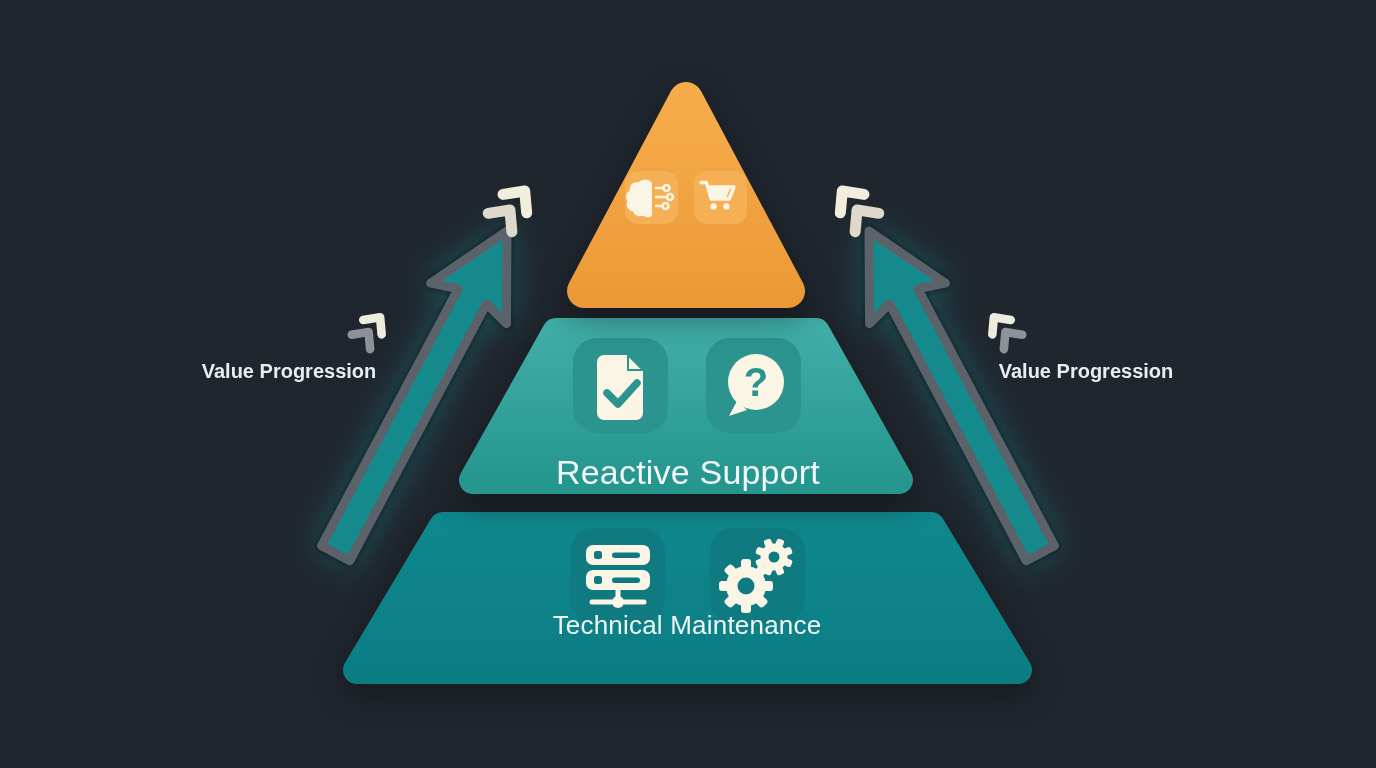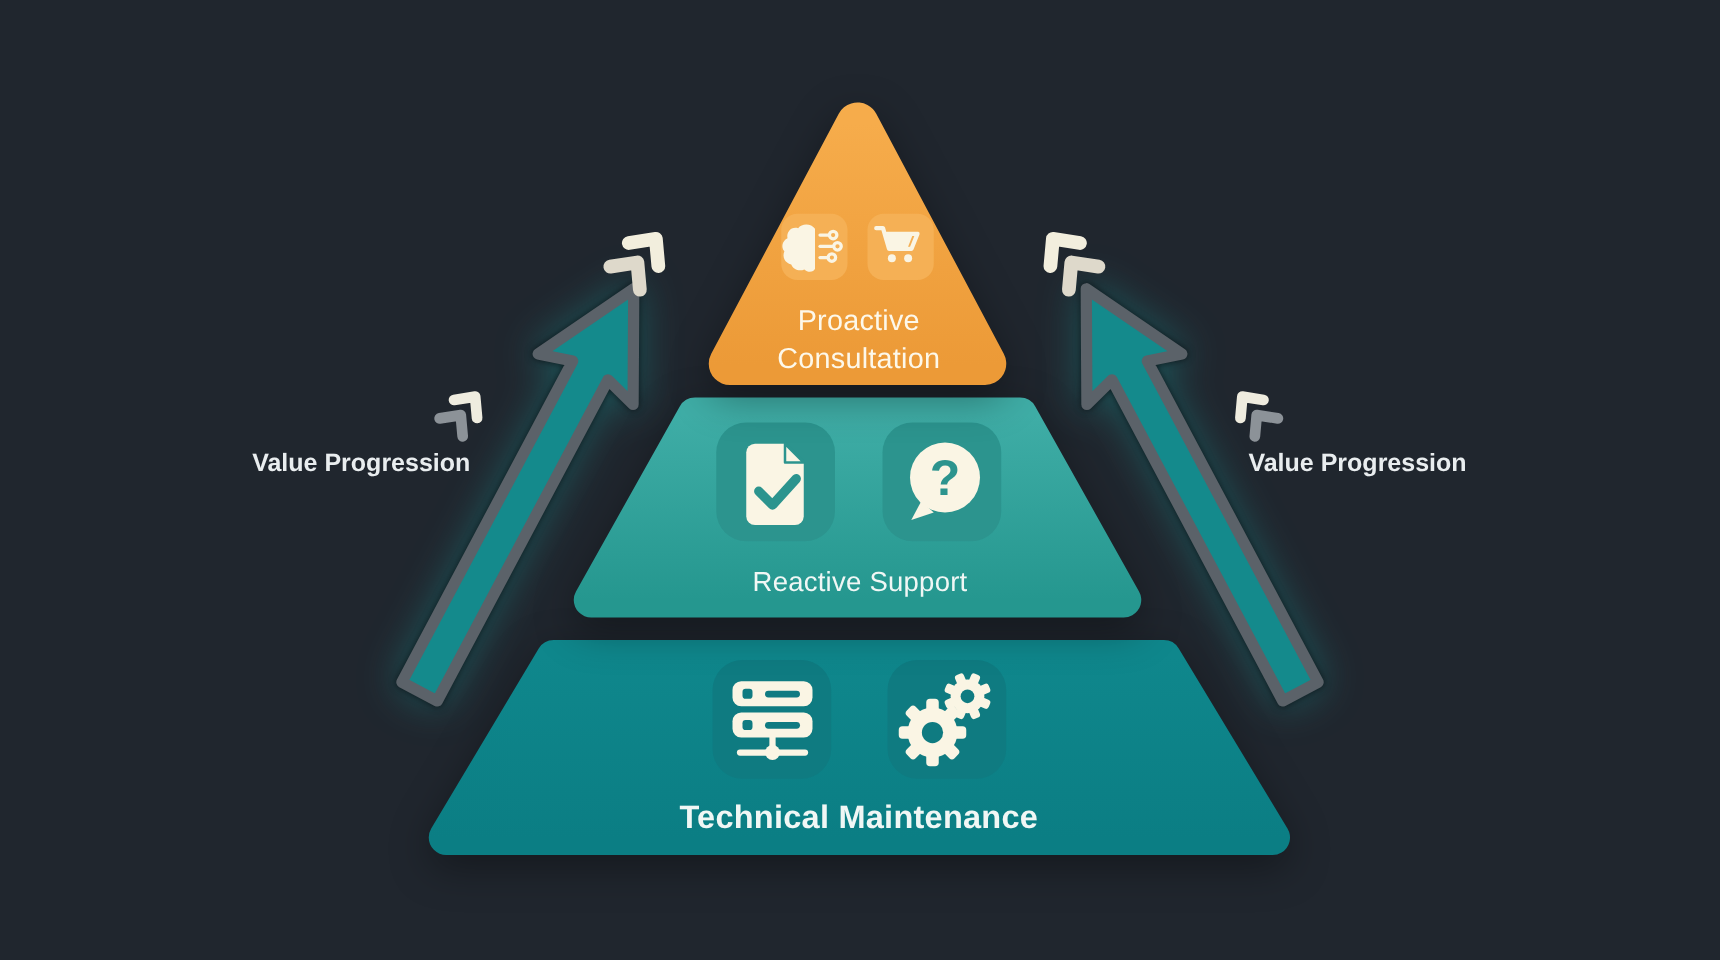--- a/index.html
+++ b/index.html
@@ -17,22 +17,22 @@
   .chev{fill:none;stroke-linecap:round;stroke-linejoin:round;}
   .label{
     position:absolute;
     text-align:center;
     transform:translateX(-50%);
     color:#f2f6f4;
     white-space:nowrap;
     letter-spacing:0.2px;
   }
   .tier-label-top{top:241px;left:687px;font-size:23px;line-height:30px;font-weight:500;color:#fdf8ea;}
-  .tier-label-mid{top:453px;left:688px;font-size:22px;font-weight:500;color:#f0f7f5;}
-  .tier-label-bot{top:638px;left:687px;font-size:26px;font-weight:700;color:#f0f7f5;}
+  .tier-label-mid{top:453px;left:688px;font-size:34px;font-weight:500;color:#f0f7f5;}
+  .tier-label-bot{top:610px;left:687px;font-size:26px;font-weight:400;color:#f0f7f5;}
   .value-label{
     position:absolute;top:356px;width:200px;
     font-size:20px;line-height:30px;font-weight:600;
     color:#e9edef;text-align:center;white-space:normal;
   }
   .value-left{left:189px;}
   .value-right{left:986px;}
 </style>
 </head>
 <body>
@@ -172,23 +172,19 @@
   <g transform="translate(371,329) rotate(38) scale(0.78)">
     <path class="chev" d="M -15 -3 L 0 -19 L 15 -3" stroke="#efecdf" stroke-width="11"></path>
     <path class="chev" d="M -15 21 L 0 5 L 15 21" stroke="#8c9298" stroke-width="11"></path>
   </g>
   <g transform="translate(1003,329) rotate(-38) scale(0.78)">
     <path class="chev" d="M -15 -3 L 0 -19 L 15 -3" stroke="#efecdf" stroke-width="11"></path>
     <path class="chev" d="M -15 21 L 0 5 L 15 21" stroke="#8c9298" stroke-width="11"></path>
   </g>
 </svg>
 
-<div class="label tier-label-top">
-  <div>Proactive</div>
-  <div>Consultation</div>
-</div>
 <div class="label tier-label-mid">Reactive Support</div>
 <div class="label tier-label-bot">Technical Maintenance</div>
 
 <div class="value-label value-left">Value Progression</div>
 <div class="value-label value-right">Value Progression</div>
 
 </div>
 
 </body></html>

